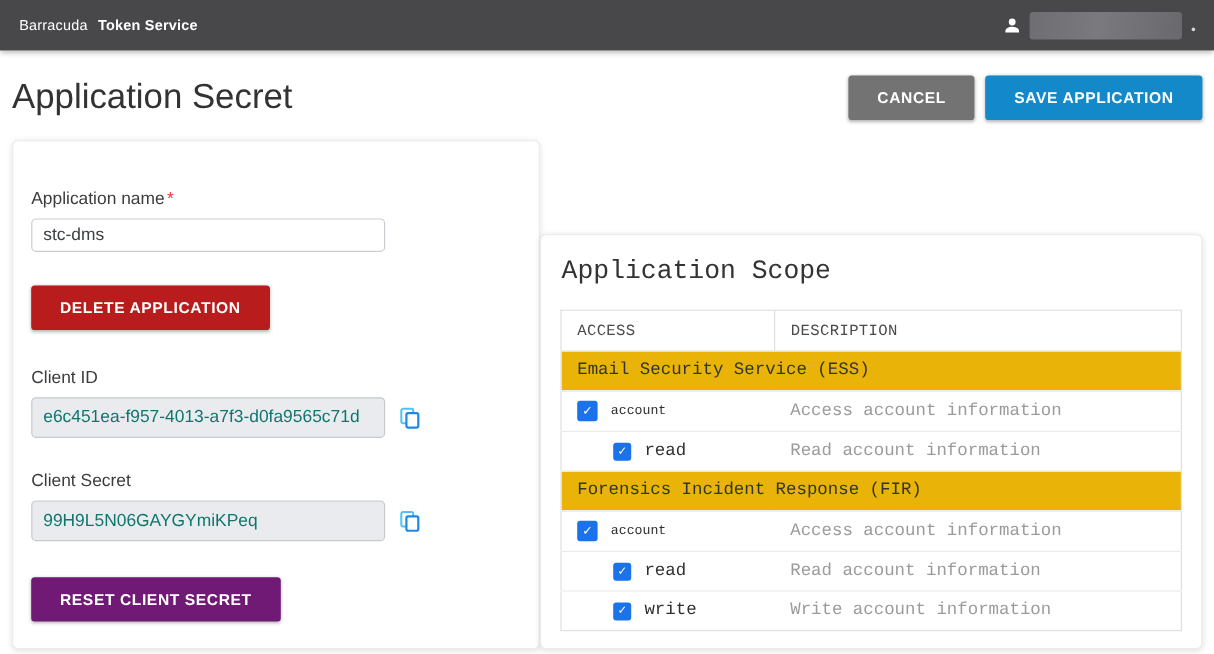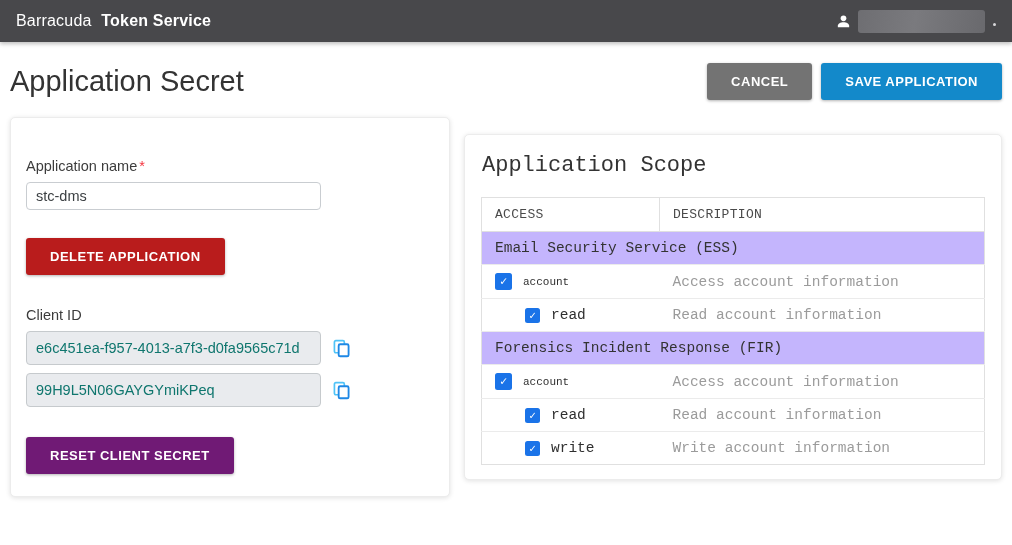--- a/index.html
+++ b/index.html
@@ -5,21 +5,21 @@
   * { margin: 0; padding: 0; box-sizing: border-box; }
   html, body { width: 1012px; height: 545px; background: #ffffff; overflow: hidden; }
   body { font-family: "Liberation Sans", sans-serif; color: #333; }
 
   
   .topbar {
     height: 42px; background: #48484b; display: flex; align-items: center;
     justify-content: space-between; padding: 0 16px;
     box-shadow: 0 2px 4px rgba(0,0,0,0.25); position: relative; z-index: 5;
   }
-  .brand { color: #fff; font-size: 16px; letter-spacing: .2px; }
+  .brand { color: #fff; font-size: 12px; letter-spacing: .2px; }
   .brand .brand-name { font-weight: 400; }
   .brand .brand-product { font-weight: 700; margin-left: 5px; }
   .user-area { display: flex; align-items: center; gap: 6px; }
   .user-icon svg { display: block; }
   .redacted {
     width: 127px; height: 23px; border-radius: 3px;
     background: linear-gradient(100deg, #6e6e72 0%, #7a7a7e 45%, #69696d 100%);
     filter: blur(0.6px); position: relative;
   }
   .user-dot { width: 3px; height: 3px; border-radius: 50%; background: #d7d7d9; margin-left: 2px; margin-top: 6px; }
@@ -34,21 +34,21 @@
   .btn {
     border: none; color: #fff; font-family: "Liberation Sans", sans-serif;
     font-size: 13px; font-weight: 700; letter-spacing: .5px;
     height: 37px; padding: 0 24px; border-radius: 3px; cursor: pointer;
     box-shadow: 0 1px 3px rgba(0,0,0,0.3);
   }
   .btn-cancel { background: #737373; }
   .btn-save { background: #1389ca; }
 
   
-  .content { display: flex; align-items: center; gap: 14px; padding: 0 10px; }
+  .content { display: flex; align-items: flex-end; padding: 0 10px; }
   .card {
     background: #fff; border: 1px solid #ececec; border-radius: 5px;
     box-shadow: 0 1px 5px rgba(0,0,0,0.12);
   }
   .card-left { width: 440px; padding: 16px 15px 22px 15px; }
   .card-right { flex: 1; padding: 10px 16px 14px 16px; font-family: Liberation Mono, monospace; }
 
   
   .field-label { font-size: 14.5px; color: #3c3c3c; margin-top: 24px; }
   .field-label:first-child { margin-top: 24px; }
@@ -72,21 +72,21 @@
   
   .scope-title { font-size: 22px; font-weight: 400; color: #333; margin: 8px 0 19px 1px; }
   table.scope-table { width: 100%; border-collapse: collapse; border: 1px solid #e0e0e0; }
   .scope-table th {
     text-align: left; font-size: 13px; font-weight: 400; color: #4a4a4a;
     letter-spacing: .3px; padding: 9px 13px; border-bottom: 1px solid #e0e0e0;
   }
   .scope-table th.col-access { width: 178px; border-right: 1px solid #e0e0e0; }
   .scope-table td { border-top: 1px solid #ebebeb; vertical-align: middle; }
   .row-group td {
-    background: #c4b5fd; font-size: 14.5px; color: #333; padding: 8px 13px;
+    background: #eab308; font-size: 14.5px; color: #333; padding: 8px 13px;
   }
   .row-scope td.access-cell { padding: 8px 13px; }
   .row-scope td.desc-cell { padding: 8px 13px; color: #9b9b9b; font-size: 14.5px; }
   .access-inner { display: flex; align-items: center; gap: 11px; }
   .row-scope .access-label { font-size: 11px; color: #2f2f2f; }
   .row-scope.sub .access-label { font-size: 14.5px; }
   .row-scope.sub .access-inner { padding-left: 30px; }
   .checkbox {
     width: 17px; height: 17px; border-radius: 2.5px; background: #1a73e8;
     display: inline-flex; align-items: center; justify-content: center;
@@ -138,20 +138,21 @@
       <button class="copy-btn">
         <span>
           <svg width="17" height="19" viewBox="0 0 24 26">
             <rect x="2" y="2" width="14" height="17" rx="2" fill="none" stroke="#4fc3f7" stroke-width="2.4"></rect>
             <rect x="8" y="7" width="14" height="17" rx="2" fill="#ffffff" stroke="#1e88e5" stroke-width="2.6"></rect>
           </svg>
         </span>
       </button>
     </div>
 
+    <div class="field-label" style="margin-top:28px;">Client Secret</div>
     <div class="readonly-row">
       <input class="readonly-input" type="text" readonly="" value="99H9L5N06GAYGYmiKPeq" style="">
       <button class="copy-btn">
         <span>
           <svg width="17" height="19" viewBox="0 0 24 26">
             <rect x="2" y="2" width="14" height="17" rx="2" fill="none" stroke="#4fc3f7" stroke-width="2.4"></rect>
             <rect x="8" y="7" width="14" height="17" rx="2" fill="#ffffff" stroke="#1e88e5" stroke-width="2.6"></rect>
           </svg>
         </span>
       </button>

